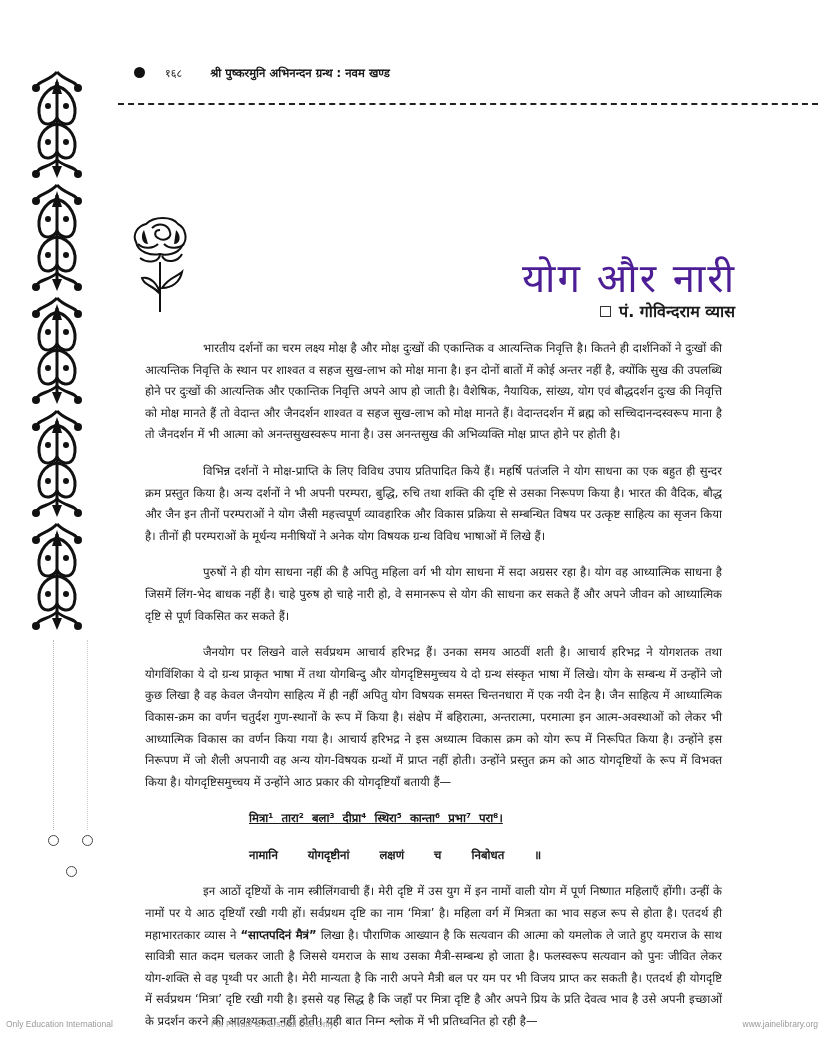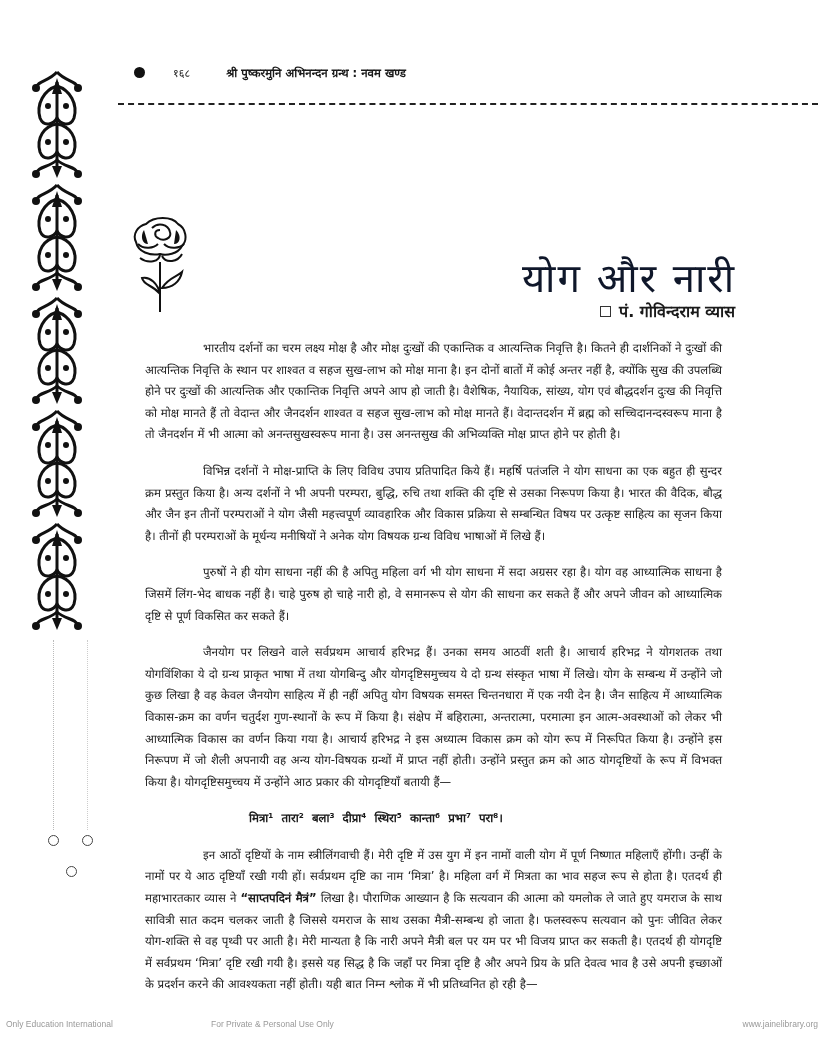--- a/index.html
+++ b/index.html
@@ -4,43 +4,43 @@
 <style>
   html, body { margin: 0; padding: 0; }
   body {
     width: 828px; height: 1046px; position: relative; overflow: hidden;
     background: #ffffff; color: #1a1a1a;
     font-family: "DejaVu Sans", sans-serif;
   }
   .page { position: absolute; left: 0; top: 0; width: 828px; height: 1046px; }
 
   
-  .run-head { position: absolute; top: 62px; left: 134px; height: 20px; display: flex; align-items: center; font-size: 11.5px; font-weight: bold; gap: 8px; }
+  .run-head { position: absolute; top: 62px; left: 134px; height: 20px; display: flex; align-items: center; font-size: 11.5px; font-weight: bold; }
   .bullet { width: 11px; height: 11px; border-radius: 50%; background: #111; margin-right: 20px; }
   .pageno { font-weight: normal; margin-right: 28px; font-size: 11px; }
   .dash-rule { position: absolute; top: 103px; left: 118px; width: 700px; border-top: 2px dashed #222; height: 0; }
 
   
   .border-orn { position: absolute; left: 30px; top: 68px; width: 54px; height: 570px; }
   .orn { width: 54px; height: 113px; display: block; }
   .thin-lines { position: absolute; top: 640px; left: 51px; width: 36px; height: 190px; }
   .thin-lines .l1 { position: absolute; left: 2px; top: 0; height: 190px; border-left: 1px dotted #bbb; }
   .thin-lines .l2 { position: absolute; left: 36px; top: 0; height: 190px; border-left: 1px dotted #ccc; }
   .circ { position: absolute; width: 9px; height: 9px; border: 1.5px solid #444; border-radius: 50%; }
 
   
   .rose { position: absolute; left: 126px; top: 214px; width: 70px; height: 100px; }
-  .title { position: absolute; right: 92px; top: 222px; font-size: 40px; font-family: "DejaVu Sans", sans-serif; letter-spacing: 2px; color: #0f172a; font-weight: normal; }
+  .title { position: absolute; right: 92px; top: 222px; font-size: 40px; font-family: "DejaVu Sans", sans-serif; letter-spacing: 2px; color: #4c1d95; font-weight: normal; }
   .author { position: absolute; right: 93px; top: 300px; font-size: 16px; font-weight: bold; display: flex; align-items: center; justify-content: flex-end; }
   .box { width: 9px; height: 9px; border: 1px solid #333; margin-right: 8px; display: inline-block; }
 
   
   .body-text { position: absolute; left: 130px; top: 323px; width: 607px; font-size: 11.6px; line-height: 21.6px; text-align: justify; }
   .body-text p { margin: 15px; text-indent: 58px; }
-  .verse { text-align: left; text-indent: 0 !important; padding-left: 104px; font-weight: bold; word-spacing: 4px; }
+  .verse { text-align: left; text-indent: 0 !important; padding-left: 104px; font-weight: bold; word-spacing: 4px; text-decoration: underline; }
   .verse2 { text-align: left; text-indent: 0 !important; padding-left: 104px; font-weight: bold; word-spacing: 26px; }
   .body-text b { font-weight: bold; }
 
   
   .footer { position: absolute; top: 1019px; left: 0; width: 828px; font-family: "Liberation Sans", sans-serif; font-size: 8.5px; color: #999; }
   .footer span { position: absolute; }
   .f-left { left: 6px; } .f-mid { left: 211px; } .f-right { right: 10px; padding-left: 46px; }
 </style>
 </head>
 <body>
@@ -190,20 +190,21 @@
     <span class="box"></span>
     <span>पं. गोविन्दराम व्यास</span>
   </div>
 
   <div class="body-text">
     <p>भारतीय  दर्शनों का चरम लक्ष्य मोक्ष है और मोक्ष दुःखों की एकान्तिक व आत्यन्तिक निवृत्ति है।  कितने ही  दार्शनिकों ने दुःखों की आत्यन्तिक निवृत्ति के  स्थान पर शाश्वत व सहज सुख-लाभ को मोक्ष माना है। इन दोनों बातों में  कोई अन्तर नहीं है, क्योंकि सुख की  उपलब्धि होने पर दुःखों की आत्यन्तिक और एकान्तिक निवृत्ति  अपने आप हो जाती है।  वैशेषिक, नैयायिक, सांख्य,  योग  एवं  बौद्धदर्शन दुःख की निवृत्ति को मोक्ष मानते हैं तो  वेदान्त और जैनदर्शन शाश्वत व सहज सुख-लाभ को मोक्ष मानते हैं।  वेदान्तदर्शन में ब्रह्म  को सच्चिदानन्दस्वरूप माना है तो जैनदर्शन में भी आत्मा को अनन्तसुखस्वरूप माना है। उस अनन्तसुख की अभिव्यक्ति मोक्ष प्राप्त होने पर होती है।</p>
     <p>विभिन्न  दर्शनों ने मोक्ष-प्राप्ति के लिए विविध  उपाय प्रतिपादित किये  हैं।  महर्षि पतंजलि ने योग साधना का  एक बहुत ही सुन्दर क्रम प्रस्तुत किया है। अन्य दर्शनों ने भी अपनी परम्परा, बुद्धि, रुचि तथा शक्ति की  दृष्टि से उसका निरूपण किया है। भारत की वैदिक, बौद्ध और जैन इन  तीनों परम्पराओं ने योग जैसी महत्त्वपूर्ण व्यावहारिक और  विकास प्रक्रिया से  सम्बन्धित विषय पर  उत्कृष्ट साहित्य का  सृजन किया है।  तीनों ही परम्पराओं के  मूर्धन्य मनीषियों ने अनेक योग विषयक ग्रन्थ विविध भाषाओं में लिखे हैं।</p>
     <p>पुरुषों ने ही योग साधना नहीं की है अपितु महिला वर्ग भी योग साधना में सदा अग्रसर रहा है।  योग वह आध्यात्मिक साधना है जिसमें लिंग-भेद बाधक  नहीं है।  चाहे पुरुष हो चाहे नारी हो,   वे समानरूप से योग की साधना कर सकते हैं और अपने जीवन को आध्यात्मिक दृष्टि से पूर्ण विकसित कर सकते हैं।</p>
     <p>जैनयोग  पर  लिखने वाले सर्वप्रथम  आचार्य हरिभद्र हैं।  उनका समय आठवीं शती  है।  आचार्य हरिभद्र ने  योगशतक तथा योगविंशिका ये दो ग्रन्थ प्राकृत  भाषा में तथा योगबिन्दु और योगदृष्टिसमुच्चय ये दो  ग्रन्थ  संस्कृत भाषा में  लिखे। योग के  सम्बन्ध में उन्होंने जो  कुछ लिखा है वह  केवल  जैनयोग साहित्य में  ही नहीं अपितु  योग विषयक  समस्त  चिन्तनधारा  में  एक नयी देन है।  जैन साहित्य में  आध्यात्मिक विकास-क्रम का वर्णन चतुर्दश गुण-स्थानों के  रूप में किया है। संक्षेप में बहिरात्मा, अन्तरात्मा, परमात्मा इन आत्म-अवस्थाओं को लेकर भी आध्यात्मिक विकास का  वर्णन किया गया है।  आचार्य हरिभद्र  ने  इस अध्यात्म विकास क्रम को योग रूप में निरूपित  किया है। उन्होंने  इस निरूपण में जो शैली  अपनायी वह अन्य योग-विषयक ग्रन्थों में प्राप्त नहीं होती। उन्होंने प्रस्तुत  क्रम को आठ योगदृष्टियों के रूप में विभक्त किया है। योगदृष्टिसमुच्चय में उन्होंने आठ प्रकार की योगदृष्टियाँ बतायी हैं—</p>
     <p class="verse">मित्रा¹ तारा² बला³ दीप्रा⁴ स्थिरा⁵ कान्ता⁶ प्रभा⁷ परा⁸।</p>
+    <p class="verse2">नामानि  योगदृष्टीनां  लक्षणं  च  निबोधत ॥</p>
     <p><span>इन आठों दृष्टियों के नाम स्त्रीलिंगवाची हैं।  मेरी दृष्टि में उस युग में इन नामों वाली योग में पूर्ण निष्णात महिलाएँ होंगी। उन्हीं के नामों पर ये आठ दृष्टियाँ  रखी गयी हों।  सर्वप्रथम दृष्टि का नाम ‘मित्रा’ है। महिला वर्ग में मित्रता का भाव सहज रूप से होता है।  एतदर्थ ही महाभारतकार व्यास ने </span><b>“साप्तपदिनं मैत्रं”</b><span> लिखा है।  पौराणिक आख्यान है  कि सत्यवान की आत्मा को  यमलोक ले जाते हुए यमराज के  साथ सावित्री सात कदम चलकर  जाती है जिससे  यमराज के साथ उसका मैत्री-सम्बन्ध हो जाता  है।  फलस्वरूप  सत्यवान को पुनः जीवित लेकर योग-शक्ति से वह पृथ्वी पर आती है। मेरी मान्यता है कि नारी अपने मैत्री बल  पर यम पर भी विजय प्राप्त कर सकती है। एतदर्थ ही योगदृष्टि में सर्वप्रथम ‘मित्रा’ दृष्टि रखी गयी है। इससे यह सिद्ध है कि जहाँ पर मित्रा दृष्टि है और अपने प्रिय के प्रति  देवत्व भाव है उसे अपनी इच्छाओं के  प्रदर्शन करने की आवश्यकता नहीं  होती। यही बात निम्न  श्लोक में भी प्रतिध्वनित हो रही है—</span></p>
   </div>
 
   <div class="footer">
     <span class="f-left">Only Education International</span>
     <span class="f-mid">For Private &amp; Personal Use Only</span>
     <span class="f-right">www.jainelibrary.org</span>
   </div>
 </div>
 

